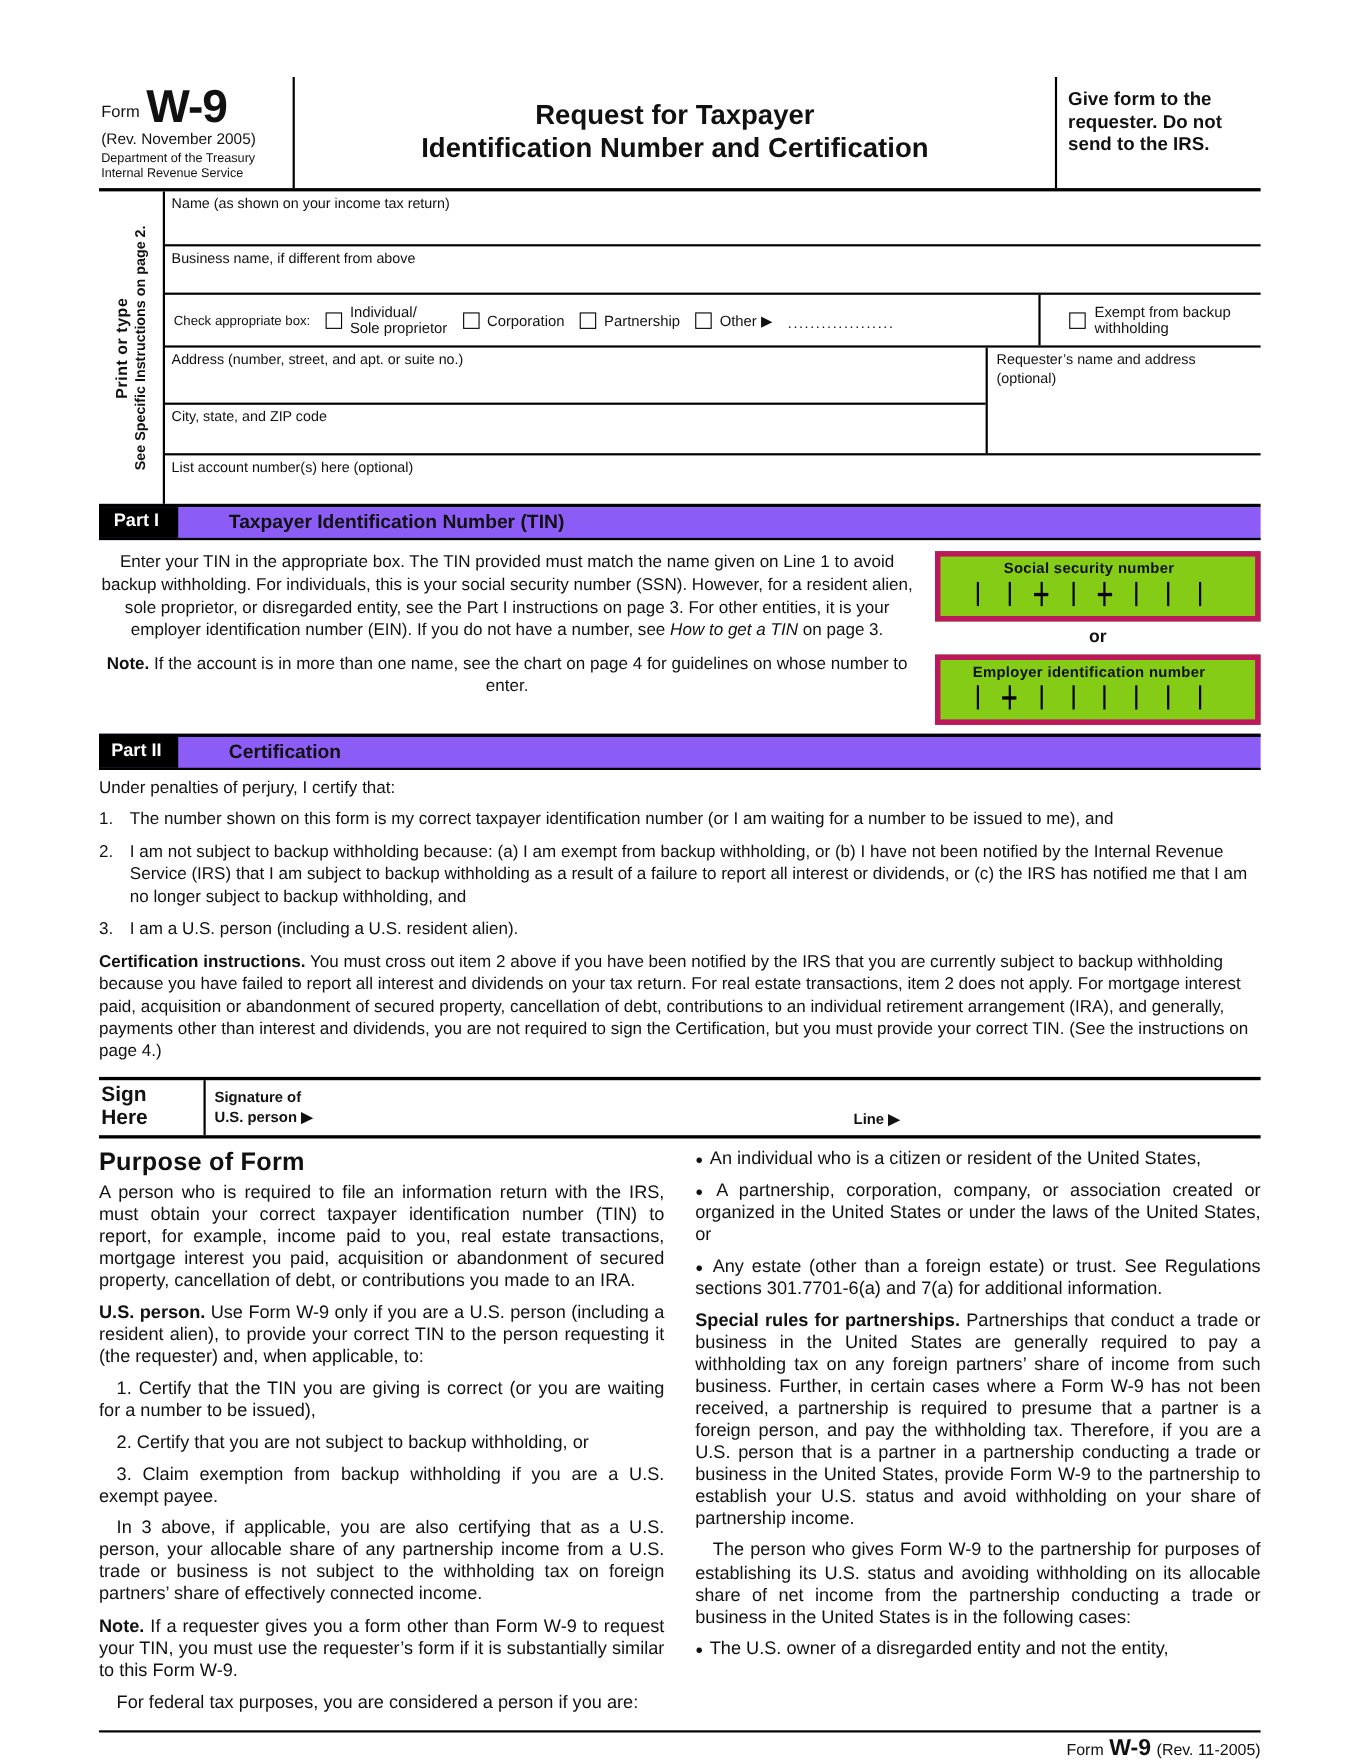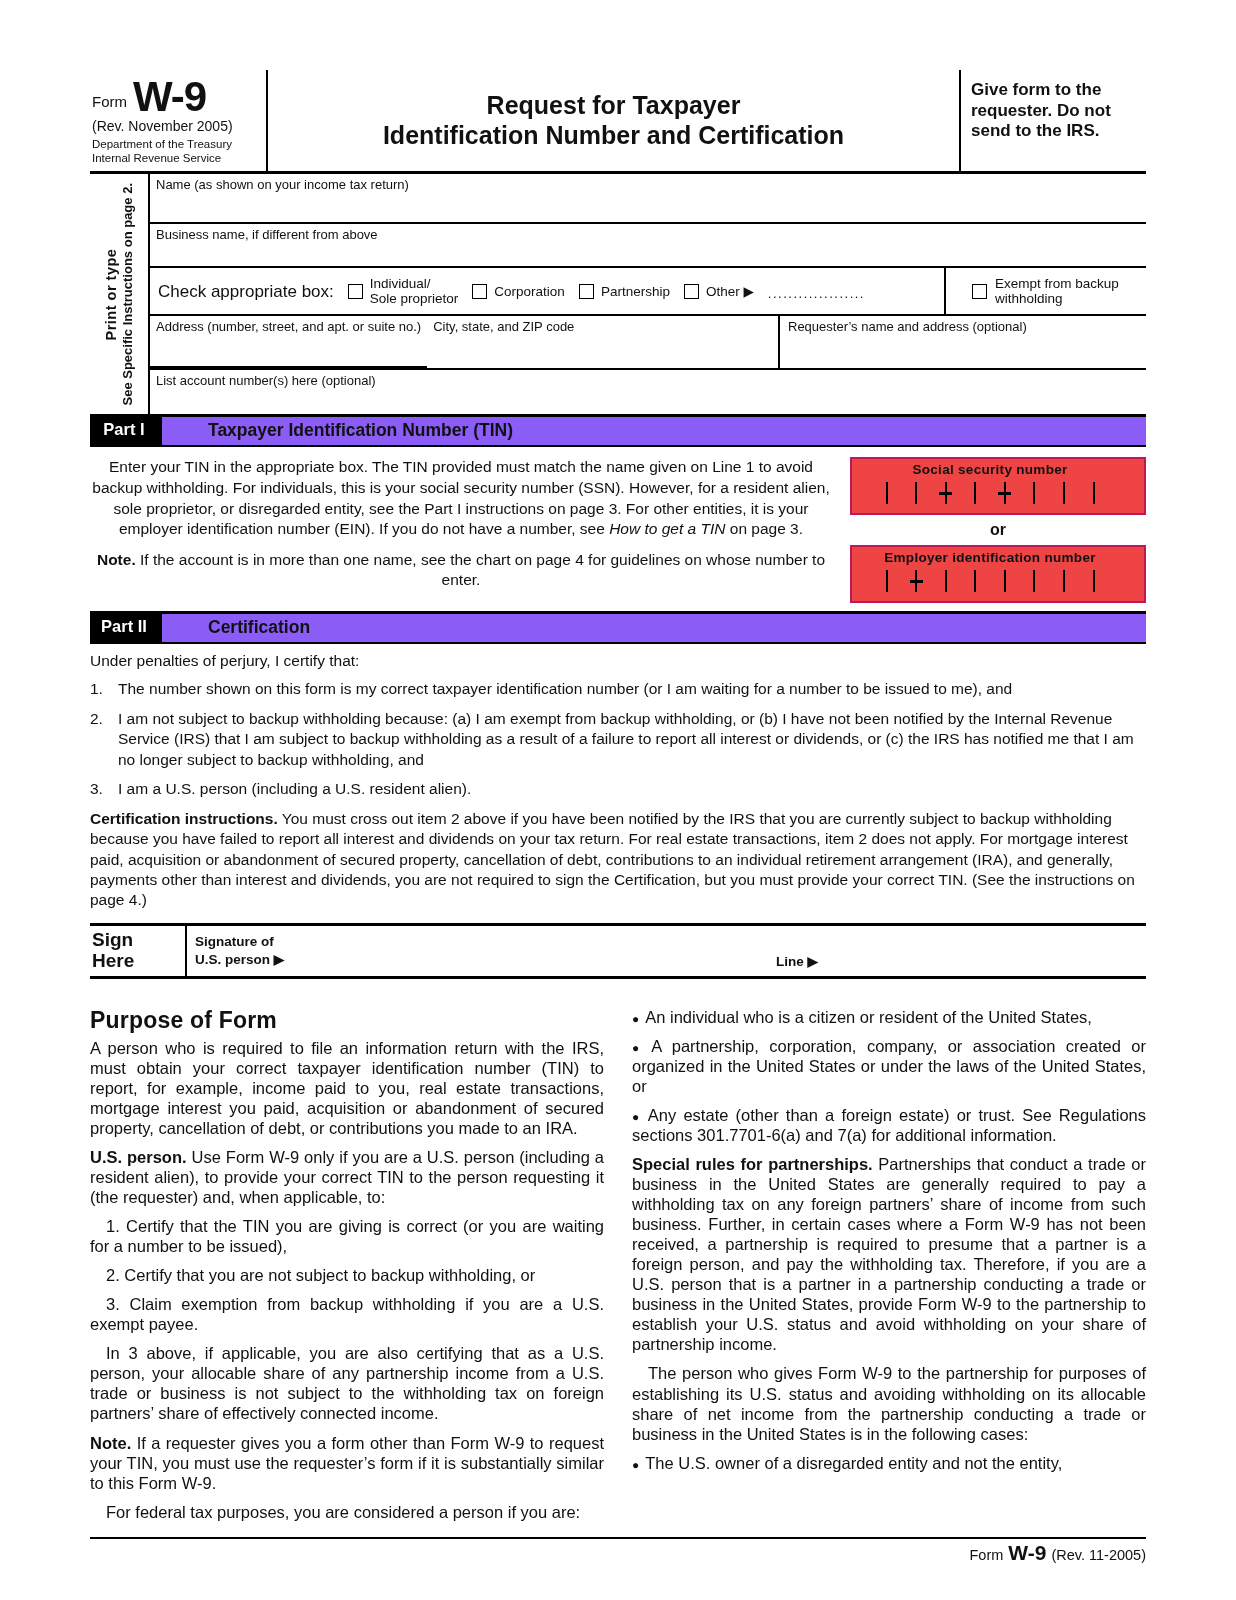--- a/index.html
+++ b/index.html
@@ -38,40 +38,40 @@
   .lbl { font-size: 13px; line-height: 1.25; }
   .row-name { min-height: 50px; }
   .row-business { min-height: 44px; }
   .row-check { min-height: 48px; display: flex; padding: 0; }
   .check-main { flex: 1; display: flex; align-items: center; gap: 14px; padding: 6px 8px; }
   .check-item { display: flex; align-items: center; gap: 7px; font-size: 13.5px; line-height: 1.15; }
   .checkbox { width: 15px; height: 15px; border: 1.8px solid #000; display: inline-block; flex-shrink: 0; background: #fff; }
   .dotline { font-size: 13px; letter-spacing: 1.5px; white-space: nowrap; transform: translateY(2px); }
   .exempt-cell { width: 202px; border-left: 2px solid #000; display: flex; align-items: center; gap: 8px; padding: 6px 6px 6px 26px; font-size: 13.5px; line-height: 1.15; }
   .addr-city-req { display: flex; border-bottom: 2px solid #000; padding: 0; }
-  .addr-city { width: 628px; display: flex; flex-direction: row; }
+  .addr-city { width: 746px; display: flex; flex-direction: column; }
   .row-address { min-height: 52px; border-bottom: 2px solid #000; padding: 3px 6px; }
   .row-city { min-height: 44px; padding: 3px 6px; }
   .req-cell { flex: 1; border-left: 2px solid #000; padding: 3px 8px; }
   .row-account { min-height: 44px; border-bottom: none; }
 
   
   .part-bar { display: flex; align-items: stretch; border-bottom: 2px solid #000; background: #8b5cf6; }
   .part-tag { background: #000; color: #fff; font-weight: bold; font-size: 16.5px; padding: 3px 12px 4px 8px; min-width: 72px; text-align: center; }
   .part-title { font-weight: bold; font-size: 17.5px; padding: 3px 0 4px 46px; }
 
   
   .tin-section { display: flex; padding: 10px 0 8px 0; text-align: center; }
   .tin-left { width: 760px; padding-right: 18px; }
   .tin-para { font-size: 15.5px; line-height: 1.33; }
   .tin-note { font-size: 15.5px; line-height: 1.33; margin-top: 10px; }
   .bold { font-weight: bold; }
   .italic { font-style: italic; }
   .tin-right { flex: 1; display: flex; flex-direction: column; align-items: center; }
-  .tin-box { width: 100%; border: 2px solid #be185d; padding: 3px 22px 5px 6px; background: #ef4444; }
+  .tin-box { width: 100%; border: 5px solid #be185d; padding: 3px 22px 5px 6px; background: #84cc16; }
   .tin-box-label { font-size: 13.5px; font-weight: bold; letter-spacing: 0.3px; }
   .tin-cells { display: flex; align-items: center; height: 30px; margin-top: 1px; }
   .tin-cell { flex: 1; height: 100%; }
   .tin-sep { width: 2px; height: 74%; background: #000; position: relative; flex-shrink: 0; }
   .tin-sep.dash::after { content: ""; position: absolute; width: 13px; height: 2.5px; background: #000; left: -5.5px; top: 50%; transform: translateY(-1px); }
   .tin-or { font-size: 16px; font-weight: bold; margin: 6px 0; }
 
   
   .cert-section { padding: 8px 0 12px 0; }
   .cert-intro { font-size: 15.5px; margin-bottom: 9px; }
@@ -83,21 +83,21 @@
   
   .sign-row { display: flex; border-top: 3px solid #000; border-bottom: 3px solid #000; min-height: 50px; gap: 23px; }
   .sign-cell { width: 72px; font-size: 19px; font-weight: bold; line-height: 1.1; padding: 4px 0 4px 2px; }
   .sign-right { flex: 1; border-left: 2px solid #000; display: flex; padding: 4px 8px; }
   .sig-zone { flex: 1; display: flex; flex-direction: column; justify-content: center; }
   .sig-lbl { font-size: 13.5px; font-weight: bold; line-height: 1.35; }
   .date-zone { width: 362px; display: flex; align-items: flex-end; padding-bottom: 3px; }
   .date-lbl { font-size: 13.5px; font-weight: bold; }
 
   
-  .two-col { display: flex; gap: 28px; padding-top: 28px; flex: 1; }
+  .two-col { display: flex; gap: 28px; padding-top: 8px; flex: 1; }
   .col { width: 514px; }
   .col-right { flex: 1; }
   .purpose-heading { font-size: 23px; font-weight: bold; margin-bottom: 4px; letter-spacing: 0.2px; }
   .body-p { font-size: 16.5px; line-height: 1.215; text-align: justify; margin-bottom: 9px; }
   .indent { text-indent: 16px; }
   .bullet-p .bullet-glyph { font-size: 12px; padding-right: 6px; }
 
   
   .page-footer { border-top: 2.5px solid #000; margin-top: 6px; position: relative; height: 40px; }
   .footer-cat { position: absolute; left: 0; right: 0; text-align: center; top: 8px; font-size: 14.5px; }
@@ -140,21 +140,21 @@
     <div class="f-row row-name">
       <div class="lbl">Name (as shown on your income tax return)</div>
     </div>
 
     <div class="f-row row-business">
       <div class="lbl">Business name, if different from above</div>
     </div>
 
     <div class="f-row row-check">
       <div class="check-main">
-        <span class="lbl" style="font-size:17px">Check appropriate box:</span>
+        <span class="lbl" style="font-size:12px">Check appropriate box:</span>
         <span class="check-item">
           <span class="checkbox"></span>
           <span>
             <span>Individual/</span><br>
             <span>Sole proprietor</span>
           </span>
         </span>
         <span class="check-item">
           <span class="checkbox"></span>
           <span>Corporation</span>

